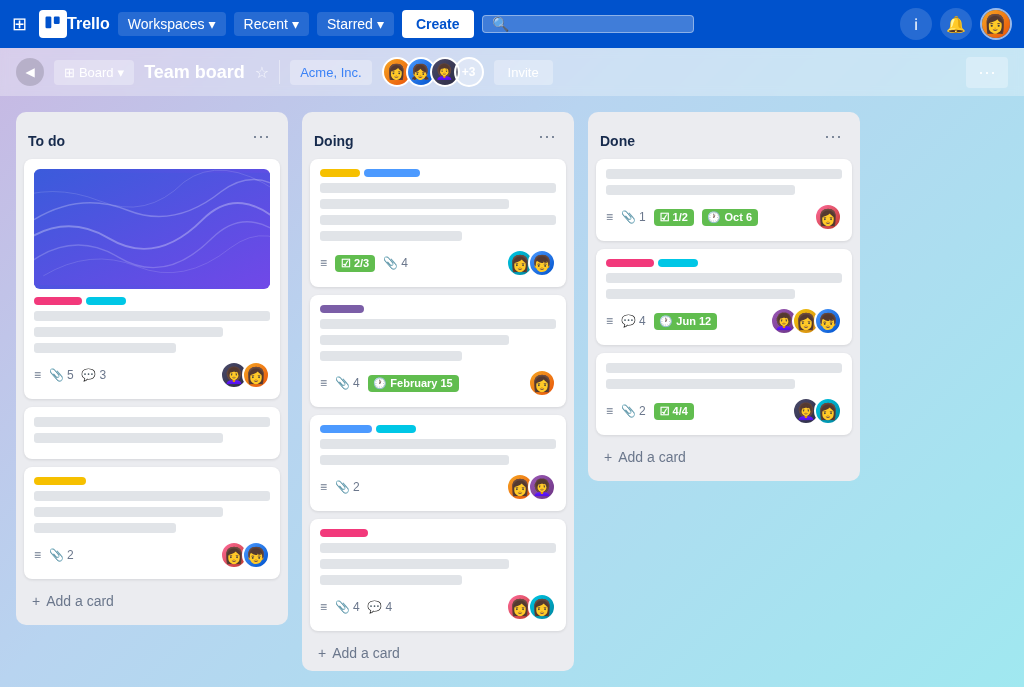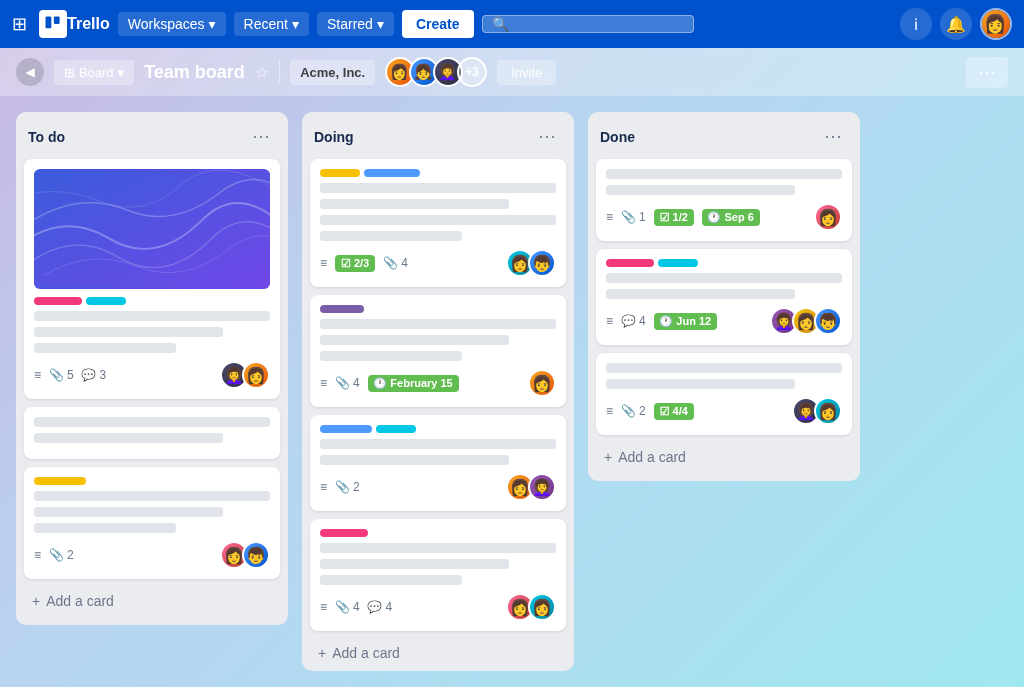--- a/index.html
+++ b/index.html
@@ -88,22 +88,22 @@
     .board-title {
       font-size: 18px; font-weight: 700; color: white;
     }
     .star-btn {
       background: none; border: none; color: rgba(255,255,255,0.8); cursor: pointer; font-size: 16px;
     }
     .divider-v {
       width: 1px; height: 24px; background: rgba(255,255,255,0.4);
     }
     .workspace-btn {
-      background: rgba(255,255,255,0.3); border: none; color: #404040;
-      padding: 5px 10px; border-radius: 4px; cursor: pointer; font-size: 13px; font-weight: bold;
+      background: rgba(255,255,255,0.3); border: none; color: #3b82f6;
+      padding: 5px 10px; border-radius: 4px; cursor: pointer; font-size: 13px;
     }
     .member-avatars { display: flex; align-items: center; }
     .member-avatar {
       width: 30px; height: 30px; border-radius: 50%; border: 2px solid white;
       margin-left: -6px; overflow: hidden; display: flex; align-items: center; justify-content: center;
       font-size: 12px; font-weight: 600; color: white;
     }
     .member-avatar:first-child { margin-left: 0; }
     .member-count {
       background: rgba(255,255,255,0.3); color: white; border-radius: 50%;
@@ -139,21 +139,21 @@
       max-height: 100%;
       overflow-y: auto;
       display: flex;
       flex-direction: column;
       gap: 8px;
     }
     .column::-webkit-scrollbar { width: 4px; }
     .column::-webkit-scrollbar-thumb { background: rgba(0,0,0,0.2); border-radius: 2px; }
 
     .column-header {
-      display: flex; align-items: center; justify-content: space-between;
+      display: flex; align-items: flex-end; justify-content: space-between;
       padding: 2px 4px;
     }
     .column-title {
       font-size: 14px; font-weight: 600; color: #172b4d;
     }
     .column-menu-btn {
       background: none; border: none; cursor: pointer; color: #6b778c;
       font-size: 18px; padding: 2px 6px; border-radius: 4px;
     }
 
@@ -542,21 +542,21 @@
           <div class="card-meta-item">
             <span>📎</span>
             <span>1</span>
           </div>
           <div class="card-meta-item badge checklist">
             <span>☑</span>
             <span>1/2</span>
           </div>
           <div class="card-meta-item badge date">
             <span>🕐</span>
-            <span>Sep 6</span>
+            <span>Oct 6</span>
           </div>
         </div>
         <div class="card-members">
           <div class="card-member av-pink">
             <div class="person">👩</div>
           </div>
         </div>
       </div>
     </div>
 

